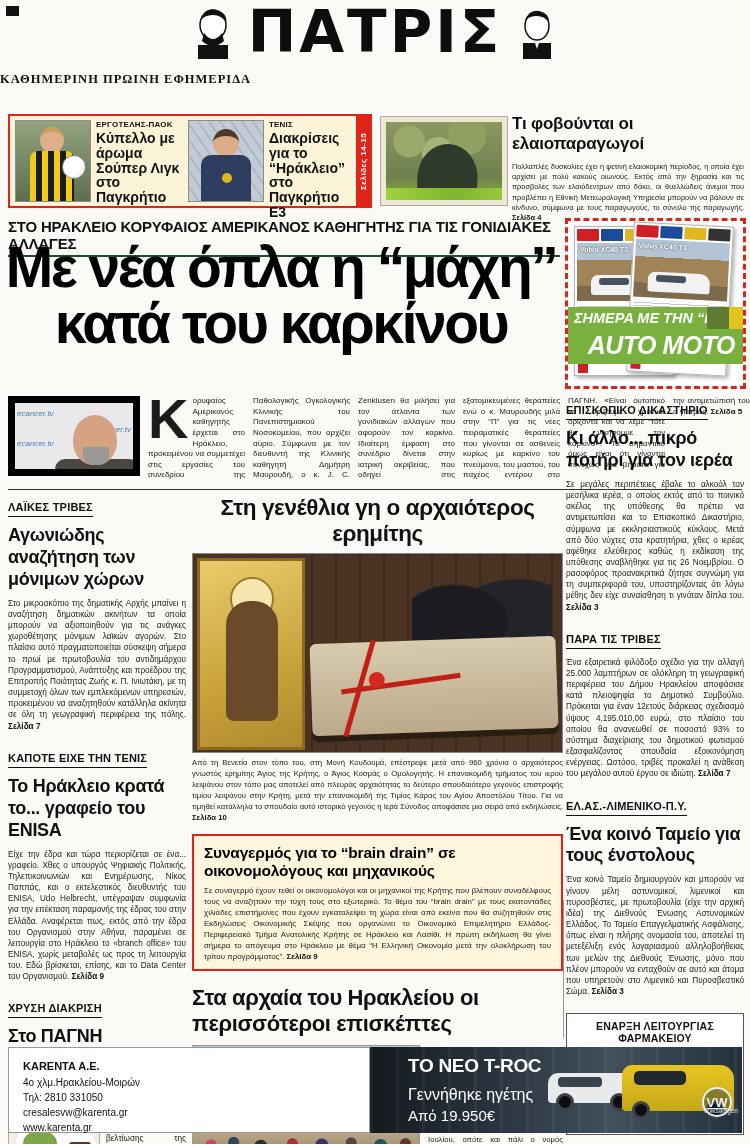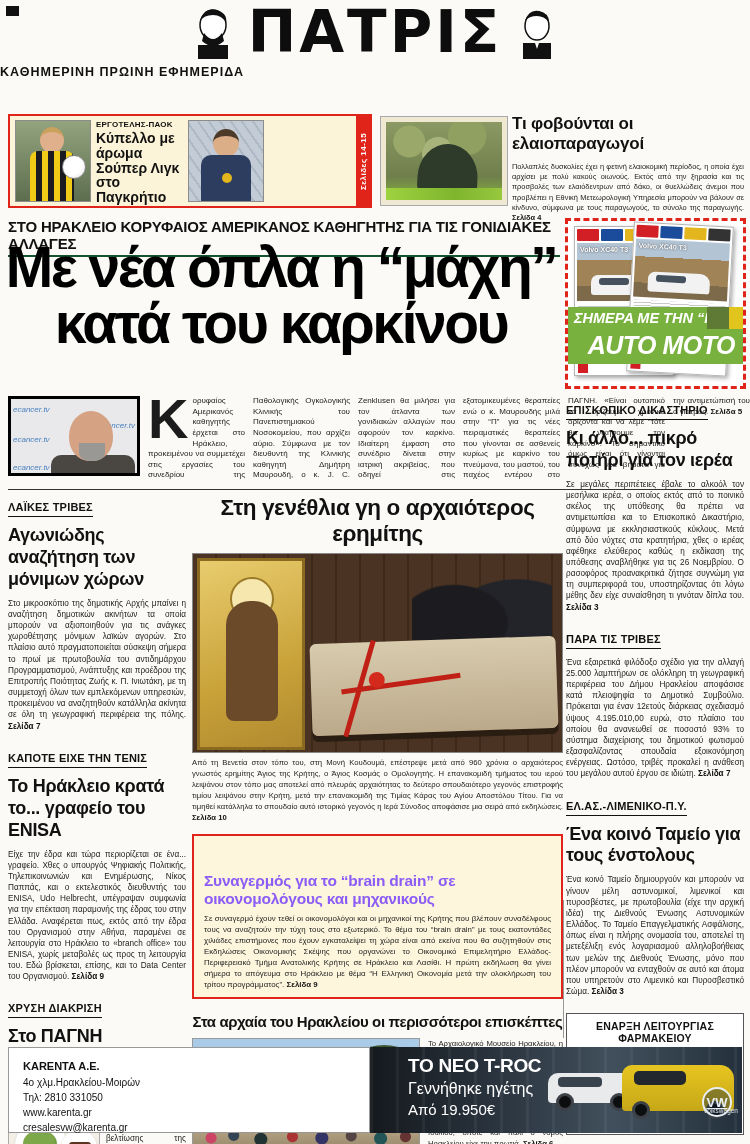--- a/index.html
+++ b/index.html
@@ -4,21 +4,21 @@
 <style>
   * { box-sizing: border-box; margin: 0; padding: 0; }
   body { background:#777; font-family:"Liberation Sans", sans-serif; }
   .page { position:relative; width:750px; height:1144px; background:#fbfaf6; margin:0 auto; overflow:hidden; color:#111; }
 
   
   .corner-box { position:absolute; left:6px; top:6px; width:13px; height:10px; background:#111; }
   .masthead { position:absolute; top:2px; left:0; width:750px; text-align:left; }
   .mast-row { display:flex; align-items:center; justify-content:center; gap:14px; }
   .mast-title { font-family:"DejaVu Sans", sans-serif; font-weight:900; font-size:58px; letter-spacing:3px; line-height:1.05; color:#0d0d0d; }
-  .mast-sub { font-family:Liberation Sans, sans-serif; font-weight:bold; font-size:12.5px; letter-spacing:1px; margin-top:2px; }
+  .mast-sub { font-family:Liberation Serif, serif; font-weight:bold; font-size:12.5px; letter-spacing:1px; margin-top:9px; }
   .dateline { position:absolute; top:86px; left:0; width:750px; border-top:1px solid #222; border-bottom:2.5px solid #111; padding:3px 10px 4px; display:flex; justify-content:space-between; align-items:center; font-family:"Liberation Serif", serif; font-size:10.5px; }
   .dateline .mid { font-weight:bold; font-size:12.5px; letter-spacing:.5px; }
 
   
   .teaser-bar { position:absolute; left:8px; top:114px; width:364px; height:94px; border:2.5px solid #e0241a; background:#fcf4d8; display:flex; }
   .teaser { flex:1; display:flex; gap:5px; padding:4px 3px 4px 5px; }
   .tphoto { width:76px; height:82px; border:1px solid #8c8c8c; flex:none; position:relative; overflow:hidden; }
   .tkick { font-size:8px; font-weight:bold; letter-spacing:.2px; }
   .ttitle { font-size:14px; font-weight:bold; line-height:1.06; margin-top:2px; }
   .pages-strip { width:14px; background:#e0241a; color:#fff; font-size:8px; font-weight:bold; writing-mode:vertical-rl; transform:rotate(180deg); display:flex; align-items:center; justify-content:center; letter-spacing:.5px; }
@@ -30,21 +30,21 @@
   .olive-moss { position:absolute; left:0; bottom:0; width:100%; height:16%; background:linear-gradient(90deg,#9ed23f,#7fb52e 60%,#97c83e); }
 
   .olive-story { position:absolute; left:512px; top:114px; width:232px; }
   .olive-title { font-size:17px; font-weight:bold; letter-spacing:-0.2px; margin-bottom:8px; }
   .olive-body { font-size:7.4px; line-height:1.38; text-align:justify; color:#222; }
 
   
   .lead-kicker { position:absolute; left:8px; top:218px; width:552px; font-size:15px; font-weight:bold; letter-spacing:-0.2px; border-bottom:2px solid #14532d; padding-bottom:3px; }
   .lead-head { position:absolute; left:0px; top:240px; width:562px; text-align:center; font-weight:900; font-family:"Liberation Sans", sans-serif; font-size:57px; line-height:.98; letter-spacing:-2.5px; color:#000; }
   .lead-row { position:absolute; left:8px; top:396px; width:552px; height:88px; display:flex; gap:8px; }
-  .lead-photo { width:132px; height:80px; flex:none; border:3px solid #000000; background:#e9e9ec; position:relative; overflow:hidden; }
+  .lead-photo { width:132px; height:80px; flex:none; border:7px solid #000000; background:#e9e9ec; position:relative; overflow:hidden; }
   .wm { position:absolute; color:#2a6db5; font-size:8px; font-style:italic; opacity:.85; }
   .lead-man-head { position:absolute; left:58px; top:12px; width:44px; height:50px; border-radius:50% 50% 46% 46%; background:#d5a283; }
   .lead-man-beard { position:absolute; left:68px; top:44px; width:26px; height:18px; border-radius:0 0 45% 45%; background:#9a9894; }
   .lead-man-body { position:absolute; left:40px; top:56px; width:84px; height:26px; border-radius:10px 10px 0 0; background:#4a4743; }
   .lead-text { font-size:8px; line-height:1.33; text-align:justify; color:#1c1c1c; column-count:4; column-gap:8px; height:86px; }
   .dropcap { float:left; font-size:56px; line-height:.82; font-weight:bold; padding-right:4px; }
 
   
   .automoto { position:absolute; left:565px; top:218px; width:181px; height:171px; border:3px dashed #e0241a; background:#fff; overflow:hidden; }
   .mag { position:absolute; width:100px; height:150px; background:#fff; border:1px solid #b5b5b5; box-shadow:2px 2px 4px rgba(0,0,0,.35); font-size:6px; }
@@ -82,23 +82,23 @@
   .icon-halo { position:absolute; left:30px; top:16px; width:44px; height:44px; border-radius:50%; background:#f5e7ae; border:2px solid #9a7a28; }
   .icon-figure { position:absolute; left:26px; top:40px; width:52px; height:120px; background:#6b4a2a; border-radius:24px 24px 8px 8px; }
   .coffin { position:absolute; left:118px; top:86px; width:246px; height:92px; background:linear-gradient(#d8cbae, #bba98a); border-radius:6px; transform:rotate(-2deg); box-shadow:0 6px 0 #2a1d12; }
   .coffin .rib1, .coffin .rib2 { position:absolute; background:#c02015; }
   .coffin .rib1 { left:46px; top:-4px; width:5px; height:100px; transform:rotate(18deg); }
   .coffin .rib2 { left:30px; top:40px; width:120px; height:5px; transform:rotate(-6deg); }
   .coffin .rosette { position:absolute; left:58px; top:30px; width:16px; height:16px; border-radius:50%; background:#d42a1d; }
   .figures { position:absolute; right:10px; top:0; width:140px; height:86px; background:radial-gradient(ellipse at 30% 80%, #1c1c20 0 38%, transparent 40%), radial-gradient(ellipse at 75% 75%, #23232a 0 42%, transparent 44%); }
   .caption { margin-top:5px; font-size:7.7px; line-height:1.42; text-align:justify; color:#222; }
   .brainbox { margin-top:10px; border:2.5px solid #e0241a; background:#fdf6dd; padding:8px 10px 7px; }
-  .brain-title { color:#8b5cf6; font-weight:bold; font-size:15.5px; letter-spacing:-0.2px; margin-bottom:5px;margin-top:28px; }
+  .brain-title { color:#000000; font-weight:bold; font-size:15.5px; letter-spacing:-0.2px; margin-bottom:5px; }
   .brain-body { font-size:7.9px; line-height:1.4; text-align:justify; color:#222; }
-  .knossos-head { margin-top:14px; font-size:15px; font-weight:bold; letter-spacing:-0.4px;text-align:center; }
+  .knossos-head { margin-top:14px; font-size:22px; font-weight:bold; letter-spacing:-0.4px; }
   .knossos-row { display:flex; gap:8px; margin-top:8px; }
   .knossos-photo { width:228px; height:114px; flex:none; border:1px solid #999; position:relative; overflow:hidden; background:linear-gradient(#a9cbe8 0 30%, #c9b289 30% 82%, #8a7a5a 82%); }
   .kn-tree { position:absolute; right:0; top:6px; width:70px; height:44px; border-radius:50%; background:#3f5a33; }
   .kn-pillar { position:absolute; top:26px; width:26px; height:66px; background:linear-gradient(#efe9dc,#cfc6b2); border-top:8px solid #8c8372; border-radius:2px; }
   .kn-fresco { position:absolute; left:104px; top:34px; width:34px; height:58px; background:#b4452e; border:2px solid #d9cfb5; }
   .kn-crowd { position:absolute; left:0; bottom:0; width:100%; height:26px;
       background: radial-gradient(circle at 8% 50%, #c46 0 5px, transparent 6px), radial-gradient(circle at 18% 40%, #345 0 5px, transparent 6px), radial-gradient(circle at 30% 55%, #233 0 6px, transparent 7px), radial-gradient(circle at 44% 45%, #a33 0 5px, transparent 6px), radial-gradient(circle at 57% 50%, #336 0 6px, transparent 7px), radial-gradient(circle at 70% 42%, #544 0 5px, transparent 6px), radial-gradient(circle at 83% 52%, #255 0 6px, transparent 7px), radial-gradient(circle at 94% 45%, #633 0 5px, transparent 6px), linear-gradient(#b8a888,#97876a); }
   .knossos-text { font-size:7.7px; line-height:1.45; text-align:justify; color:#222; }
 
   
@@ -127,21 +127,21 @@
   .flask .neck { position:absolute; left:9px; top:0; width:6px; height:10px; background:#fff; border:1.5px solid #2e5f1e; }
   .pharma-name { color:#a21caf; font-size:18px; font-weight:bold; margin-top:12px; }
 
   
   .karenta { position:absolute; left:8px; top:1047px; width:362px; height:86px; background:#fff; border:1px solid #999; padding:10px 0 0 14px; font-size:10px; line-height:1.5; }
   .karenta .kname { font-weight:bold; font-size:11px; }
   .troc { position:absolute; left:370px; top:1047px; width:372px; height:86px; overflow:hidden; color:#fff;
      background: repeating-linear-gradient(90deg, rgba(255,255,255,.05) 0 3px, transparent 3px 26px), linear-gradient(90deg,#14191d,#2b3540 35%,#41505c 65%,#24313c); }
   .troc-copy { position:absolute; left:38px; top:8px; line-height:1.15; }
   .troc-title { font-size:19px; font-weight:900; letter-spacing:-0.3px; }
-  .troc-sub { font-size:16px; margin-top:3px; font-weight:normal; }
+  .troc-sub { font-size:16px; margin-top:9px; font-weight:normal; }
   .troc-price { font-size:15px; margin-top:3px; }
   .car2 { position:absolute; border-radius:10px 14px 4px 4px; }
   .car-white { left:178px; top:26px; width:88px; height:30px; background:#e8eaec; }
   .car-white:after { content:""; position:absolute; left:10px; top:4px; width:44px; height:10px; background:#39434e; border-radius:4px; }
   .car-yellow { left:252px; top:18px; width:112px; height:46px; background:linear-gradient(#e7c520,#c6a717); }
   .car-yellow:after { content:""; position:absolute; left:12px; top:6px; width:52px; height:14px; background:#23282e; border-radius:5px; }
   .wheel { position:absolute; bottom:-8px; width:18px; height:18px; border-radius:50%; background:#0c0e10; border:3px solid #3c4147; }
   .vw-badge { position:absolute; right:10px; top:40px; width:30px; height:30px; border:2.5px solid #e8eef2; border-radius:50%; color:#e8eef2; display:flex; align-items:center; justify-content:center; font-weight:bold; font-size:13px; background:rgba(20,40,60,.4);text-decoration:underline; }
   .vw-word { position:absolute; right:4px; top:60px; font-size:6.5px; color:#dfe6ea; }
 
@@ -184,20 +184,24 @@
         <div class="tkick">ΕΡΓΟΤΕΛΗΣ-ΠΑΟΚ</div>
         <div class="ttitle">Κύπελλο με άρωμα Σούπερ Λιγκ στο Παγκρήτιο</div>
       </div>
     </div>
     <div class="teaser">
       <div class="tphoto tp-tennis">
         <div class="ten-head"></div>
           <div class="ten-jacket"></div>
           <div class="ten-medal"></div>
       </div>
+      <div>
+        <div class="tkick">ΤΕΝΙΣ</div>
+        <div class="ttitle">Διακρίσεις για το “Ηράκλειο” στο Παγκρήτιο Ε3</div>
+      </div>
     </div>
     <div class="pages-strip">Σελίδες 14-15</div>
   </div>
 
   <div class="olive-photo">
     <div class="olive-inner">
         <div class="olive-net"></div>
         <div class="olive-moss"></div>
       </div>
   </div>
@@ -349,22 +353,22 @@
         </div>
       <div class="pharma-name">Μιχάλη Γ. Σταματάκη</div>
 
     </div>
   </div>
 
   <div class="karenta">
     <div class="kname">KARENTA A.E.</div>
     <div>4ο χλμ.Ηρακλείου-Μοιρών</div>
     <div>Τηλ: 2810 331050</div>
+    <div>cresalesvw@karenta.gr</div>
     <div>www.karenta.gr</div>
-    <div>cresalesvw@karenta.gr</div>
   </div>
 
   <div class="troc">
     <div class="troc-copy">
       <div class="troc-title">ΤΟ ΝΕΟ T-ROC</div>
       <div class="troc-sub">Γεννήθηκε ηγέτης</div>
       <div class="troc-price">Από 19.950€</div>
     </div>
     <div class="car2 car-white">
         <div class="wheel" style="left:8px;"></div>

